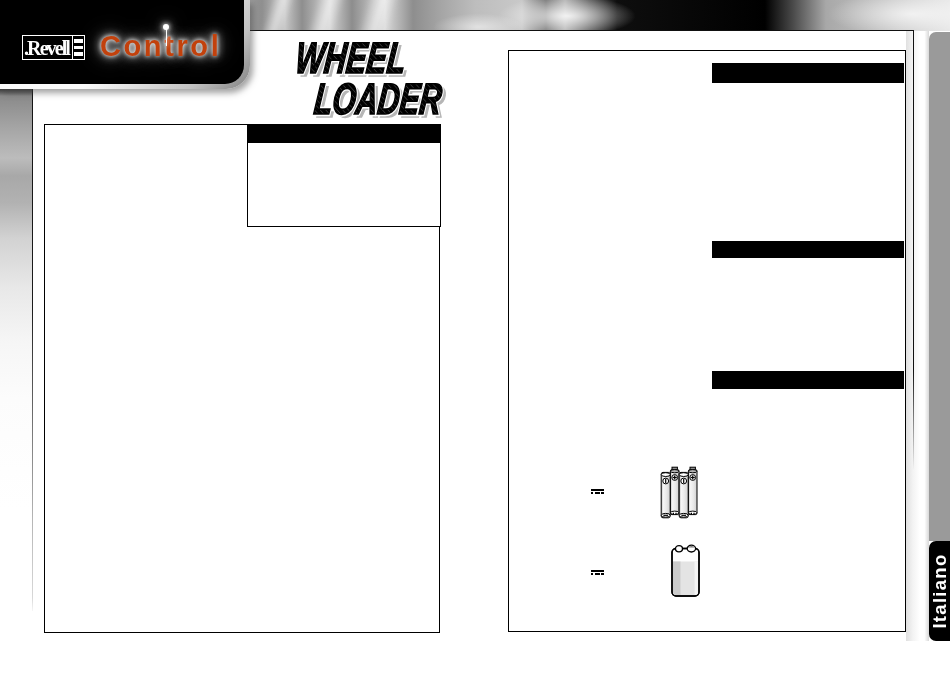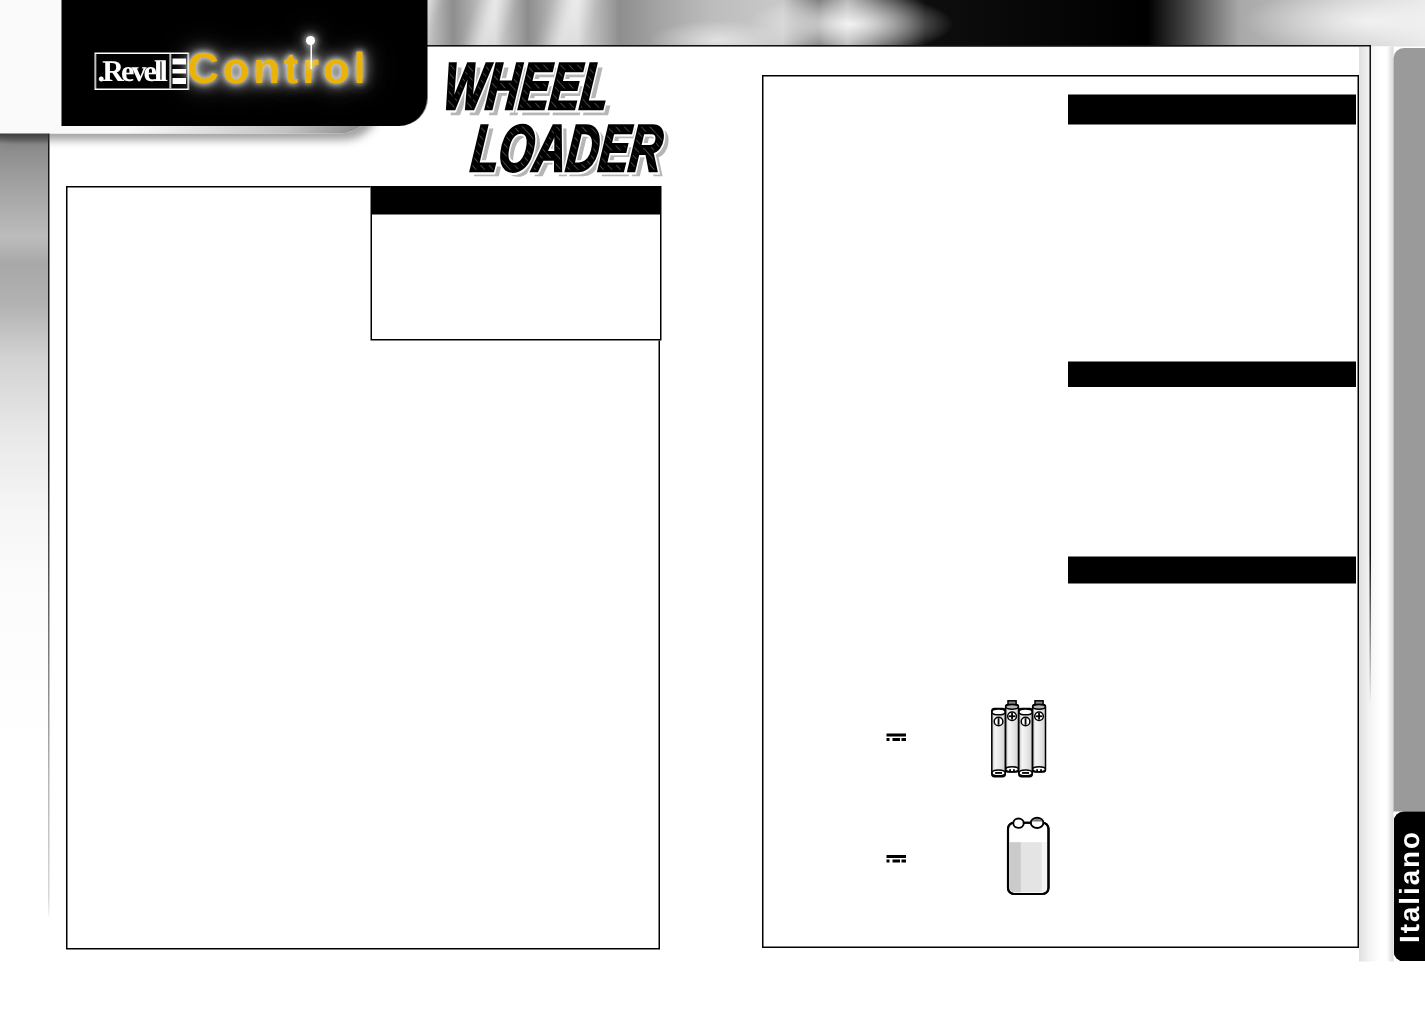--- a/index.html
+++ b/index.html
@@ -59,27 +59,27 @@
   .dc{width:13.5px;height:5px;}
   .dc .l1{position:absolute;left:0;top:0;width:13.5px;height:1.6px;background:#000;}
   .dc .d{position:absolute;top:3.2px;width:3.2px;height:1.3px;background:#000;}
   #dc1{left:590.5px;top:489.2px;}
   #dc2{left:590.5px;top:570.2px;}
 
   
   #logo-bevel{left:0;top:0;width:250px;height:89px;border-radius:0 0 24px 0;
     background:linear-gradient(135deg,#fafafa 50%,#c2c2c2 82%,#818181 100%);
     box-shadow:3px 4px 6px rgba(70,70,70,0.5);}
-  #logo{left:0;top:0;width:244px;height:83.5px;border-radius:0 0 19px 0;background:#000;overflow:hidden;transform:translateZ(0);margin-left:41px;}
+  #logo{left:0;top:0;width:244px;height:83.5px;border-radius:0 0 19px 0;background:#000;overflow:hidden;transform:translateZ(0);}
   #revbox{position:absolute;left:22px;top:35px;width:63px;height:25px;border:1.2px solid #fff;box-sizing:border-box;}
   #revbox .rtxt{position:absolute;left:1px;top:0.5px;transform:translateZ(0);color:#fff;font-family:"Liberation Serif",serif;
     font-weight:bold;font-size:20px;letter-spacing:-1.9px;}
   #revstripes{position:absolute;right:0;top:0;width:11px;height:100%;border-left:1px solid #fff;}
   #revstripes i{position:absolute;left:1px;width:9px;height:3.6px;background:#fff;display:block;}
-  #ctl{position:absolute;left:84px;top:30px;width:135px;height:32px;color:#eab308;
+  #ctl{position:absolute;left:100px;top:30px;width:135px;height:32px;color:#c2410c;
     font-size:29px;font-weight:bold;letter-spacing:2.6px;
     text-shadow:0 0 4px #fff,0 0 9px rgba(255,255,255,.9),0 0 16px rgba(255,255,255,.55),0 0 26px rgba(255,255,255,.3);}
   #antenna{position:absolute;left:165.5px;top:28px;width:1.6px;height:18px;background:#fff;
     box-shadow:0 0 4px #fff,0 0 8px rgba(255,255,255,.8);}
   #antdot{position:absolute;left:163px;top:24px;width:6px;height:6px;border-radius:50%;background:#fff;
     box-shadow:0 0 5px #fff,0 0 10px rgba(255,255,255,.9),0 0 18px rgba(255,255,255,.6);}
 </style>
 </head>
 <body>
 <div id="page">

